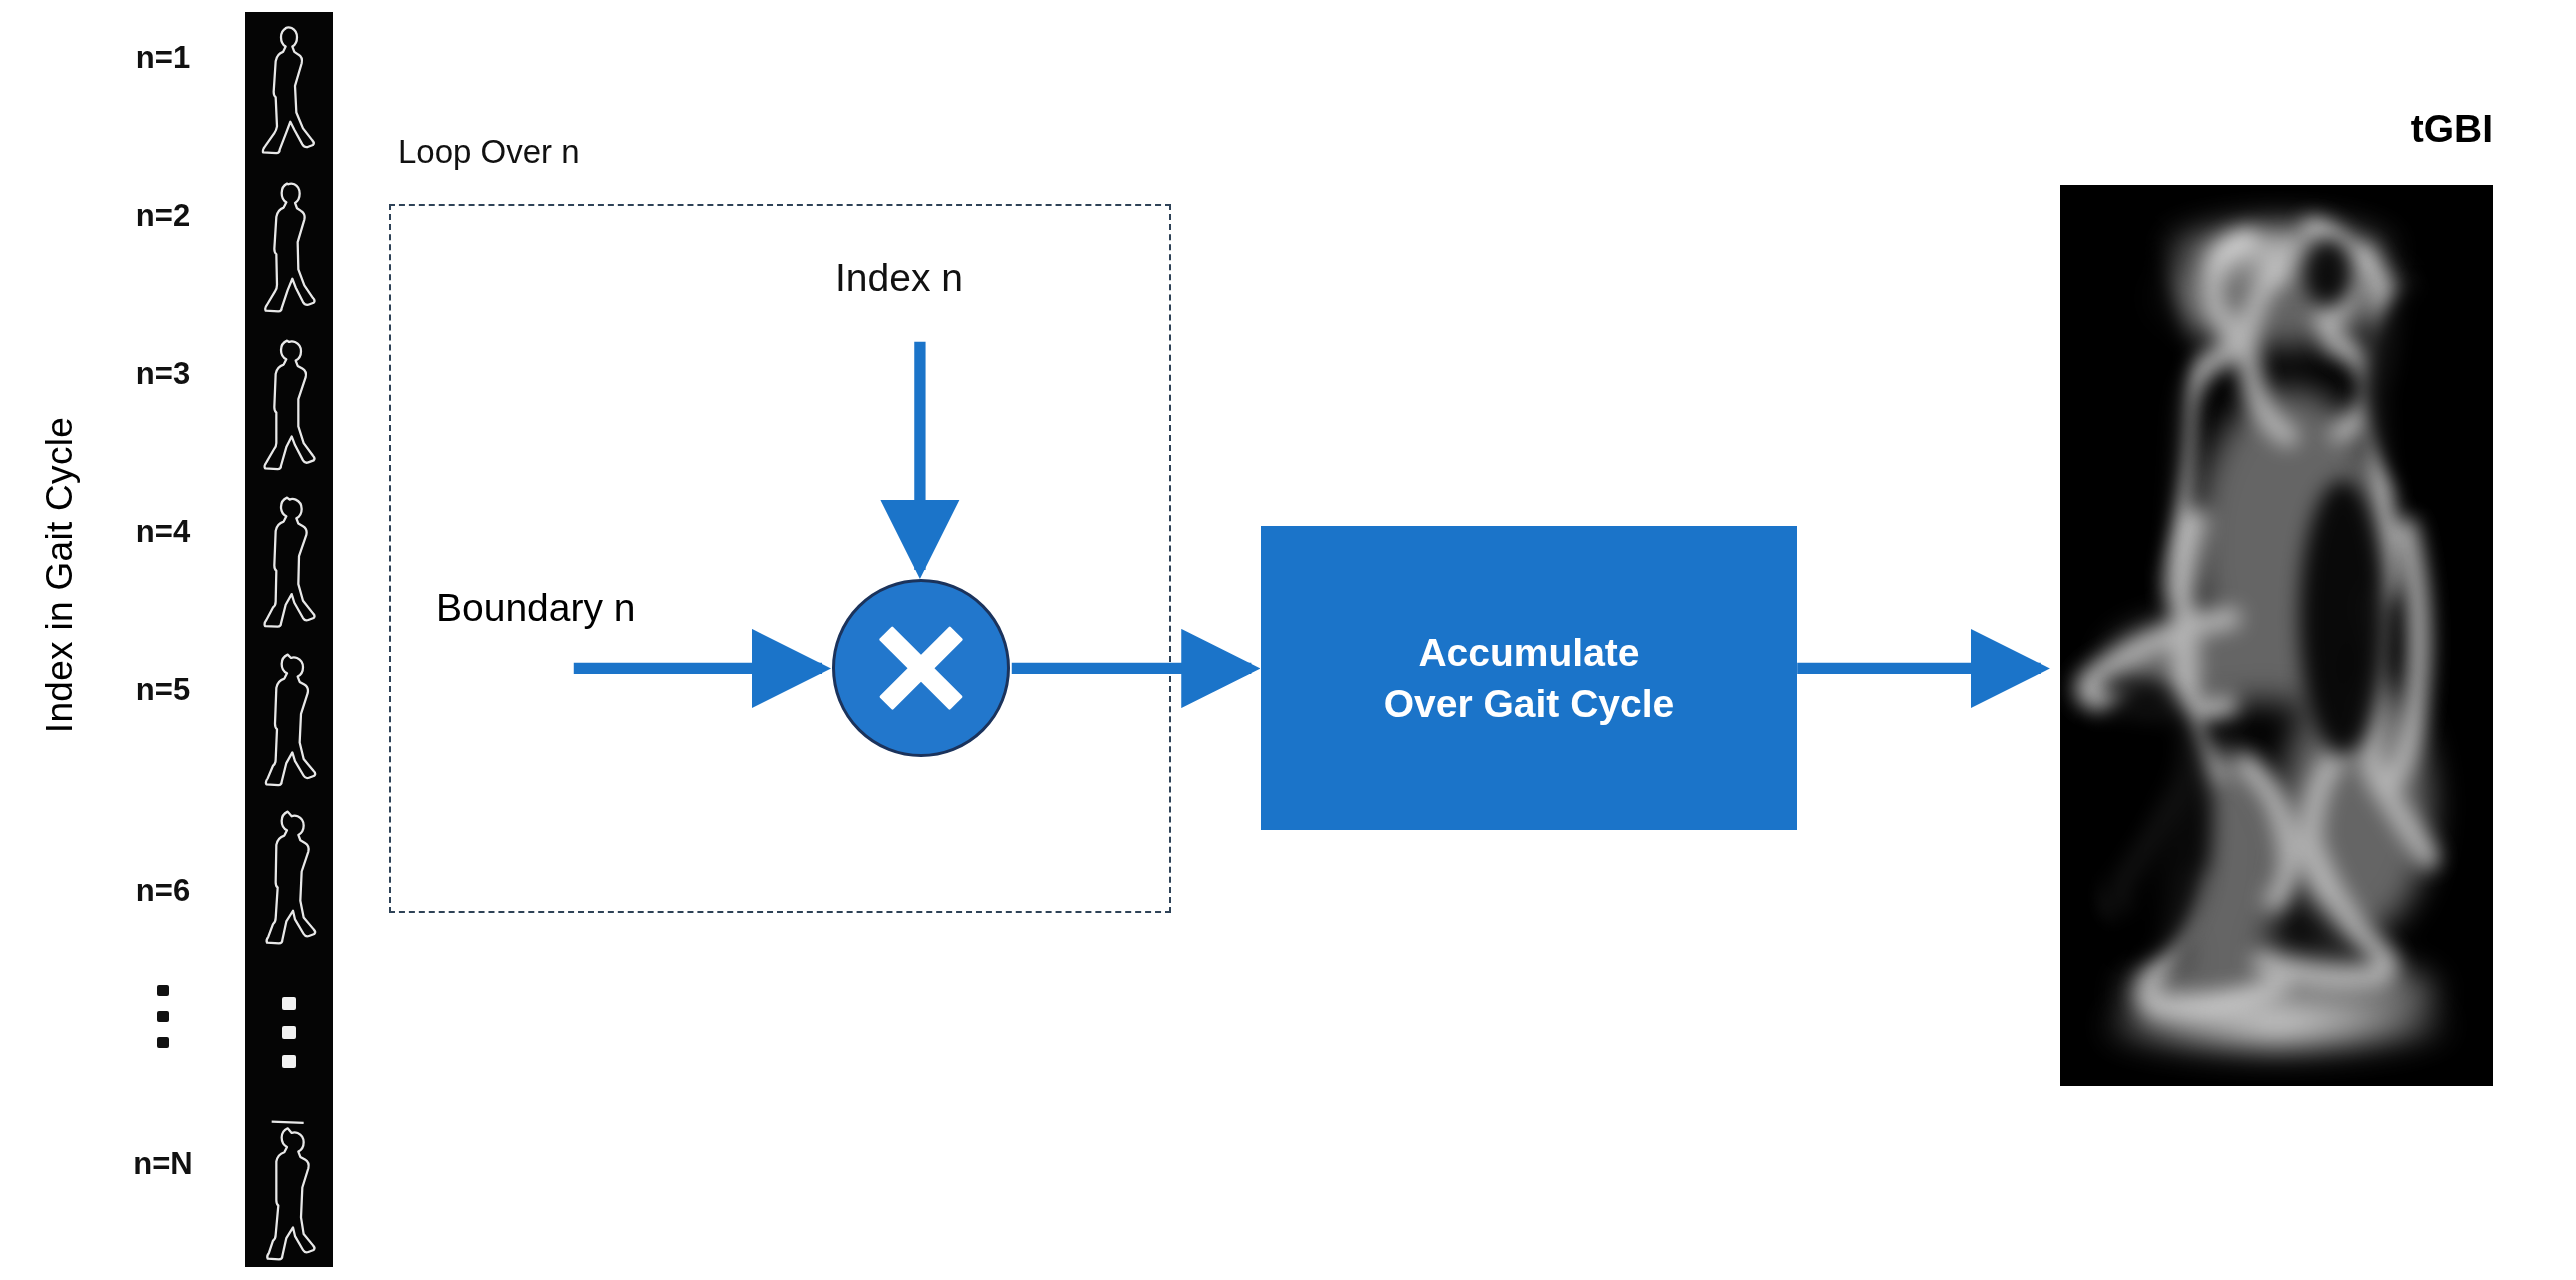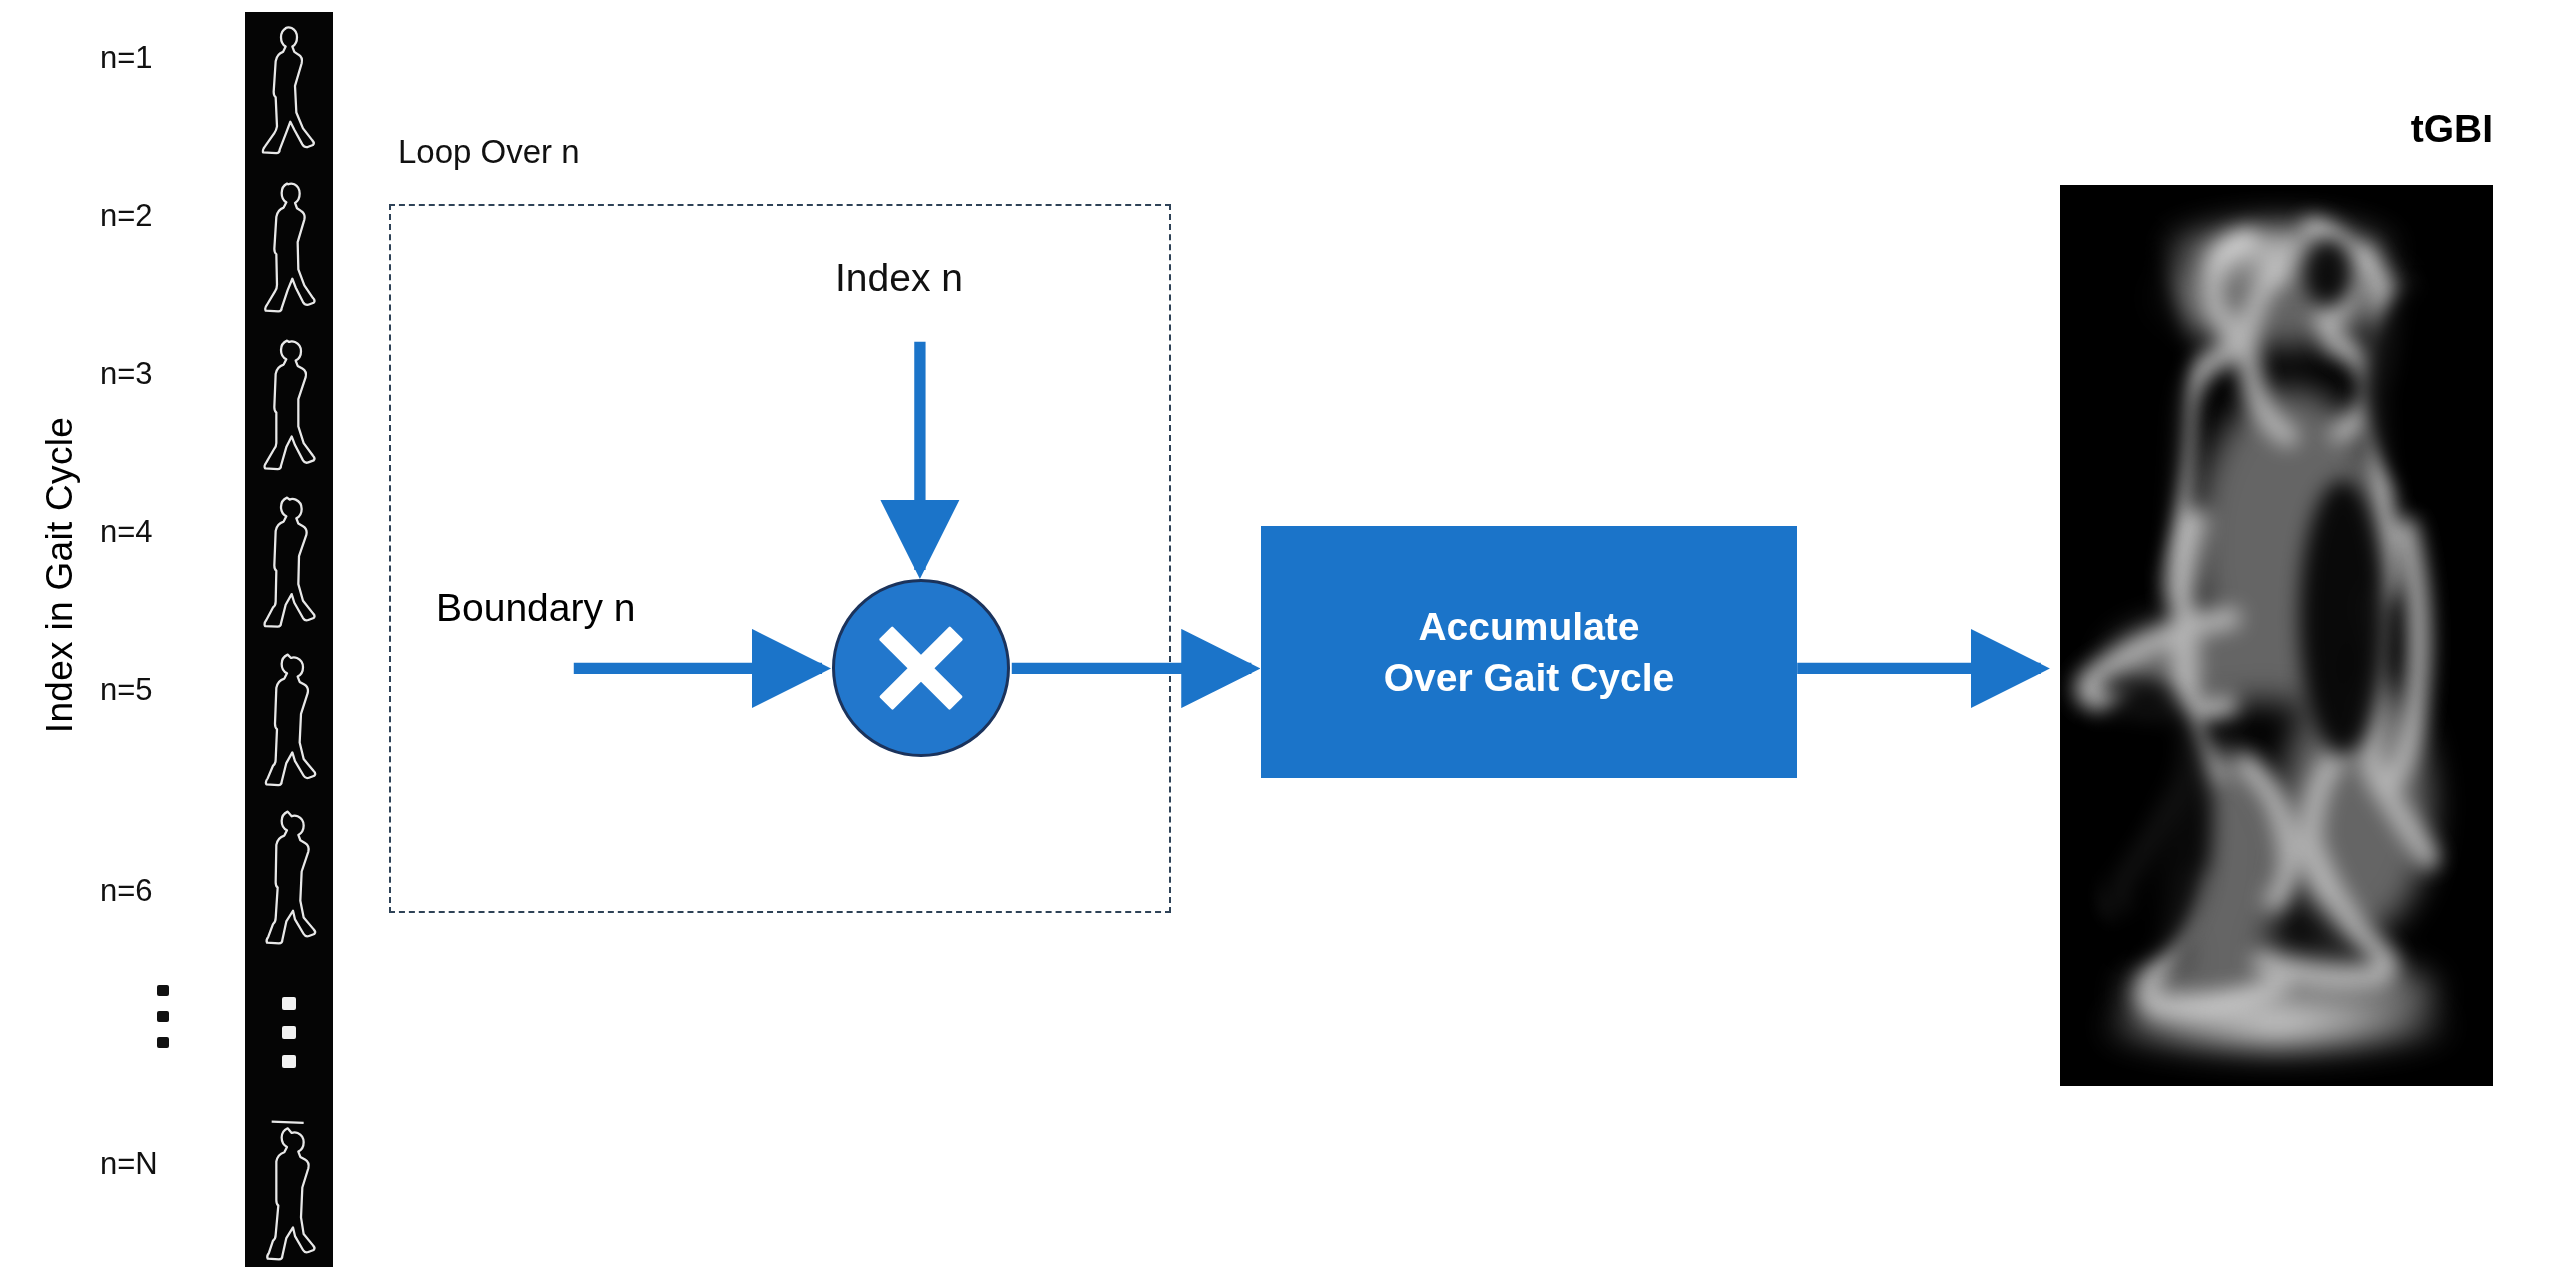--- a/index.html
+++ b/index.html
@@ -12,22 +12,22 @@
 
   
   #axis-label{
     left:-226px; top:554px; width:572px; text-align:center;
     transform:rotate(-90deg); transform-origin:50% 50%;
     font-size:37px; color:#000; white-space:nowrap; letter-spacing:0.3px;
   }
 
   
   .n-label{
-    left:100px; width:126px; text-align:left;
-    font-size:31px; color:#111; white-space:nowrap;
+    left:100px; width:126px; text-align:center;
+    font-size:31px; color:#111; white-space:nowrap;font-weight:bold;
   }
   #n-ellipsis{
     left:100px; width:126px; top:985px; text-align:center;
     display:flex; flex-direction:column; align-items:center; gap:14.6px;
   }
   #n-ellipsis .dot{width:11.3px;height:11.3px;border-radius:2px;background:#111;}
 
   
   #filmstrip{
     left:245px; top:12px; width:88px; height:1255px;
@@ -66,21 +66,21 @@
   }
   #multiply-node .x-bar{
     position:absolute;left:50%;top:50%;width:100px;height:18.6px;background:#ffffff;
     border-radius:1.3px;
   }
   #multiply-node .x-bar.a{transform:translate(-50%,-50%) rotate(45deg);}
   #multiply-node .x-bar.b{transform:translate(-50%,-50%) rotate(-45deg);}
 
   
   #accumulate-block{
-    left:1261px; top:526px; width:536px; height:252px;
+    left:1261px; top:526px; width:536px; height:304px;
     background:#1B74C9;
     display:flex;align-items:center;justify-content:center;
   }
   #accumulate-block .txt{
     color:#ffffff;font-weight:bold;font-size:39px;line-height:1.32;text-align:center;
     white-space:pre-line;
   }
 
   
   #tgbi-title{

